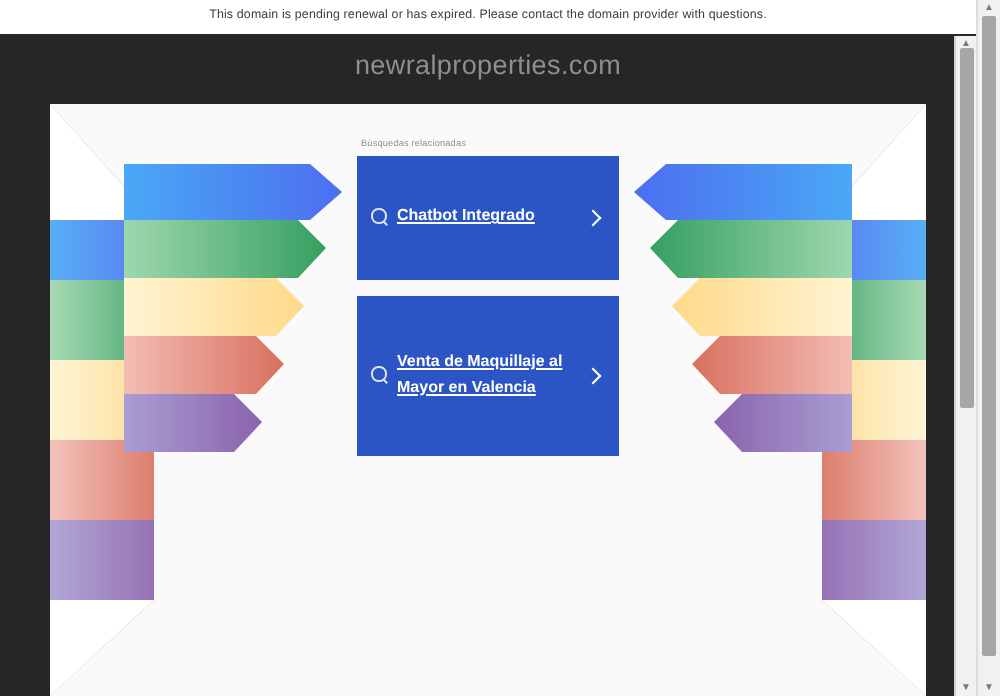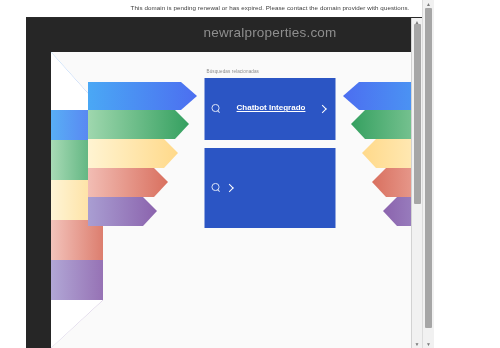--- a/index.html
+++ b/index.html
@@ -8,25 +8,24 @@
   html, body {
     width: 500px;
     height: 348px;
     overflow: hidden;
     background: #ffffff;
     font-family: "Liberation Sans", sans-serif;
   }
 
   #viewport {
     position: relative;
-    width: 408px;
+    width: 500px;
     height: 348px;
     overflow: hidden;
     background: #ffffff;
-    margin-left: 26px;
   }
 
   
   .notice-bar {
     position: absolute;
     top: 0; left: 0;
     width: 488px;
     height: 18px;
     background: #ffffff;
     display: flex;
@@ -148,21 +147,20 @@
 
   .scard-text {
     flex: 1 1 auto;
     font-size: 8px;
     font-weight: 700;
     color: #ffffff;
     text-decoration: underline;
     text-underline-offset: 1.2px;
     line-height: 1.62;
     word-break: break-word;
-    text-align: center;
   }
 
   .chev {
     flex: 0 0 auto;
     width: 9px;
     height: 12px;
     position: relative;
     margin-left: 1px;
   }
   .chev::before {
@@ -315,20 +313,21 @@
 
         <div class="scard scard-1">
           <span class="mag"></span>
           <span class="scard-text">Chatbot Integrado</span>
           <span class="chev"></span>
         </div>
 
 
         <div class="scard scard-3">
           <span class="mag"></span>
+          <span class="scard-text">Venta de Maquillaje al Mayor en Valencia</span>
           <span class="chev"></span>
         </div>
 
       </div>
     </div>
   </div>
 
   <div class="sb sb-inner">
     <div class="sb-arrow sb-up">▲</div>
     <div class="sb-thumb"></div>

